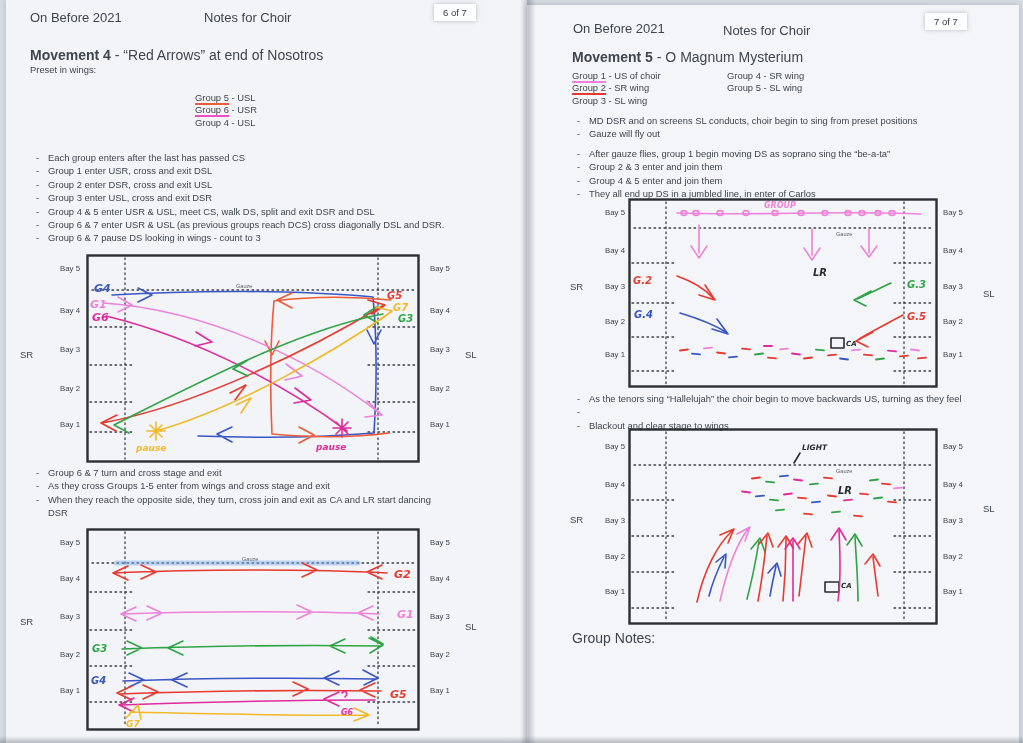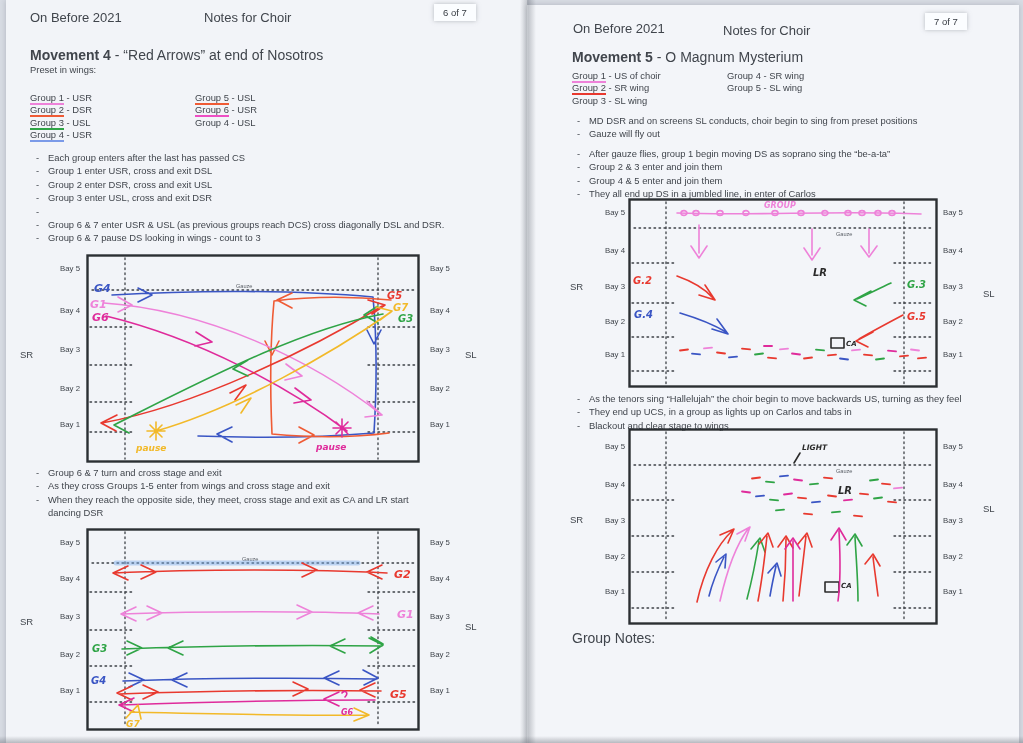--- a/index.html
+++ b/index.html
@@ -38,26 +38,20 @@
   <div class="page pl">
     <div class="pr hdr" style="left:24px;top:10px">On Before 2021</div>
     <div class="pr hdr" style="left:198px;top:10px">Notes for Choir</div>
     <div class="slip" style="left:428px;top:4px">
       <span>6 of 7</span>
     </div>
     <div class="pr title" style="left:24px;top:47px">
       <b>Movement 4</b><span> - “Red Arrows” at end of Nosotros</span>
     </div>
     <div class="pr" style="left:24px;top:64px;font-size:9.4px">Preset in wings:</div>
-    <div class="groups" style="left:24px;top:92px">
-        <div><span class="u" style="border-bottom-color: rgb(238, 130, 217);">Group 1</span><span> - USR</span></div>
-        <div><span class="u" style="border-bottom-color: rgb(239, 91, 53);">Group 2</span><span> - DSR</span></div>
-        <div><span class="u" style="border-bottom-color: rgb(47, 164, 70);">Group 3</span><span> - USL</span></div>
-        <div><span class="u" style="border-bottom-color: rgb(123, 154, 232);">Group 4</span><span> - USR</span></div>
-      </div>
     <div class="groups" style="left:189px;top:92px">
         <div><span class="u" style="border-bottom-color: rgb(239, 91, 53);">Group 5</span><span> - USL</span></div>
         <div><span class="u" style="border-bottom-color: rgb(238, 79, 196);">Group 6</span><span> - USR</span></div>
         <div><span>Group 4</span><span> - USL</span></div>
       </div>
     <div class="bullets" style="left:30px;top:151px;width:480px">
         <div class="brow">
           <span class="dash">-</span>
           <span>Each group enters after the last has passed CS</span>
         </div>
@@ -68,20 +62,21 @@
         <div class="brow">
           <span class="dash">-</span>
           <span>Group 2 enter DSR, cross and exit USL</span>
         </div>
         <div class="brow">
           <span class="dash">-</span>
           <span>Group 3 enter USL, cross and exit DSR</span>
         </div>
         <div class="brow">
           <span class="dash">-</span>
+          <span>Group 4 &amp; 5 enter USR &amp; USL, meet CS, walk DS, split and exit DSR and DSL</span>
         </div>
         <div class="brow">
           <span class="dash">-</span>
           <span>Group 6 &amp; 7 enter USR &amp; USL (as previous groups reach DCS) cross diagonally DSL and DSR.</span>
         </div>
         <div class="brow">
           <span class="dash">-</span>
           <span>Group 6 &amp; 7 pause DS looking in wings - count to 3</span>
         </div>
       </div>
@@ -119,21 +114,21 @@
         <div class="brow">
           <span class="dash">-</span>
           <span>Group 6 &amp; 7 turn and cross stage and exit</span>
         </div>
         <div class="brow">
           <span class="dash">-</span>
           <span>As they cross Groups 1-5 enter from wings and cross stage and exit</span>
         </div>
         <div class="brow">
           <span class="dash">-</span>
-          <span>When they reach the opposite side, they meet, cross stage and exit as CA and LR start dancing DSR</span>
+          <span>When they reach the opposite side, they turn, cross join and exit as CA and LR start dancing DSR</span>
         </div>
       </div>
     <svg class="diag" style="left:80px;top:528px" width="334" height="203">
         <rect x="1.5" y="1.5" width="331" height="200" fill="none" stroke="#2b2f33" stroke-width="2.4"></rect>
         <line x1="39" y1="4" x2="39" y2="199" fill="none" stroke="#3c4046" stroke-width="1.3" stroke-dasharray="1.6 3.4" stroke-linecap="round"></line>
         <line x1="292" y1="4" x2="292" y2="199" fill="none" stroke="#3c4046" stroke-width="1.3" stroke-dasharray="1.6 3.4" stroke-linecap="round"></line>
         <line x1="6" y1="35" x2="328" y2="35" fill="none" stroke="#3c4046" stroke-width="1.3" stroke-dasharray="1.6 3.4" stroke-linecap="round"></line>
         <line x1="4" y1="64" x2="49" y2="64" fill="none" stroke="#3c4046" stroke-width="1.3" stroke-dasharray="1.6 3.4" stroke-linecap="round"></line>
         <line x1="282" y1="64" x2="330" y2="64" fill="none" stroke="#3c4046" stroke-width="1.3" stroke-dasharray="1.6 3.4" stroke-linecap="round"></line>
         <line x1="4" y1="102" x2="49" y2="102" fill="none" stroke="#3c4046" stroke-width="1.3" stroke-dasharray="1.6 3.4" stroke-linecap="round"></line>
@@ -283,21 +278,20 @@
         <text x="279" y="122" fill="#e8392f" font-size="10" class="hand">G.5</text>
         <text x="218" y="148" fill="#2b2b2b" font-size="7" class="hand">CA</text>
       </svg>
     <div class="bullets" style="left:50px;top:387px;width:440px">
         <div class="brow">
           <span class="dash">-</span>
           <span>As the tenors sing “Hallelujah” the choir begin to move backwards US, turning as they feel</span>
         </div>
         <div class="brow">
           <span class="dash">-</span>
-          <span>They end up UCS, in a group as lights up on Carlos and tabs in</span>
         </div>
         <div class="brow">
           <span class="dash">-</span>
           <span>Blackout and clear stage to wings</span>
         </div>
       </div>
     <svg class="diag" style="left:101px;top:423px" width="310" height="197">
         <rect x="1.5" y="1.5" width="307" height="194" fill="none" stroke="#2b2f33" stroke-width="2.4"></rect>
         <line x1="38" y1="4" x2="38" y2="193" fill="none" stroke="#3c4046" stroke-width="1.3" stroke-dasharray="1.6 3.4" stroke-linecap="round"></line>
         <line x1="276" y1="4" x2="276" y2="193" fill="none" stroke="#3c4046" stroke-width="1.3" stroke-dasharray="1.6 3.4" stroke-linecap="round"></line>

